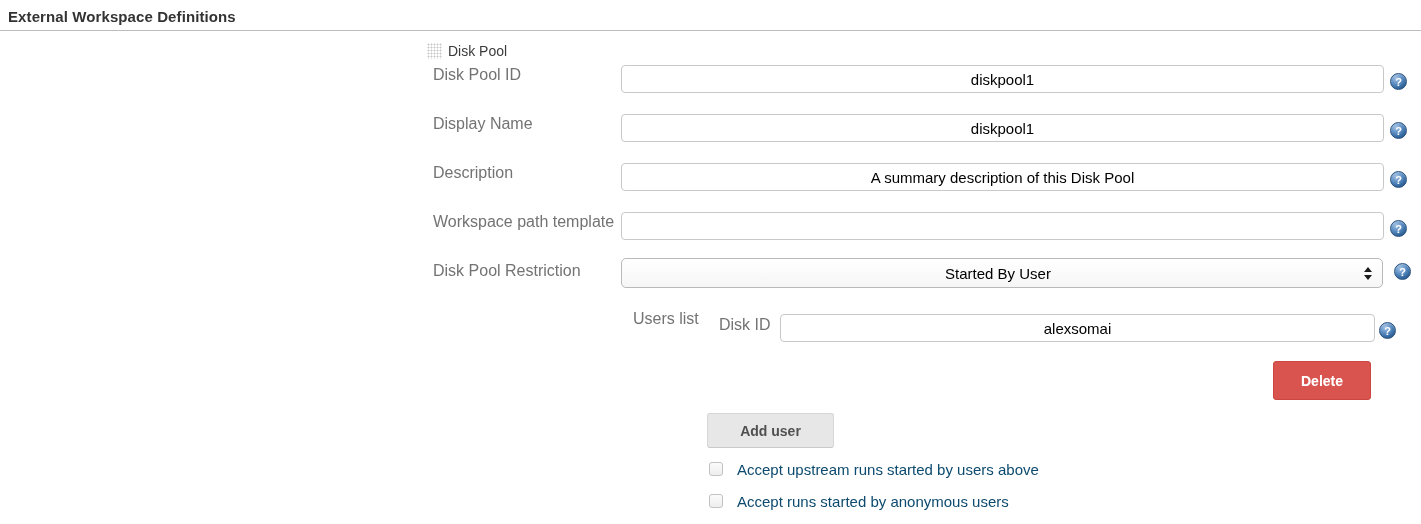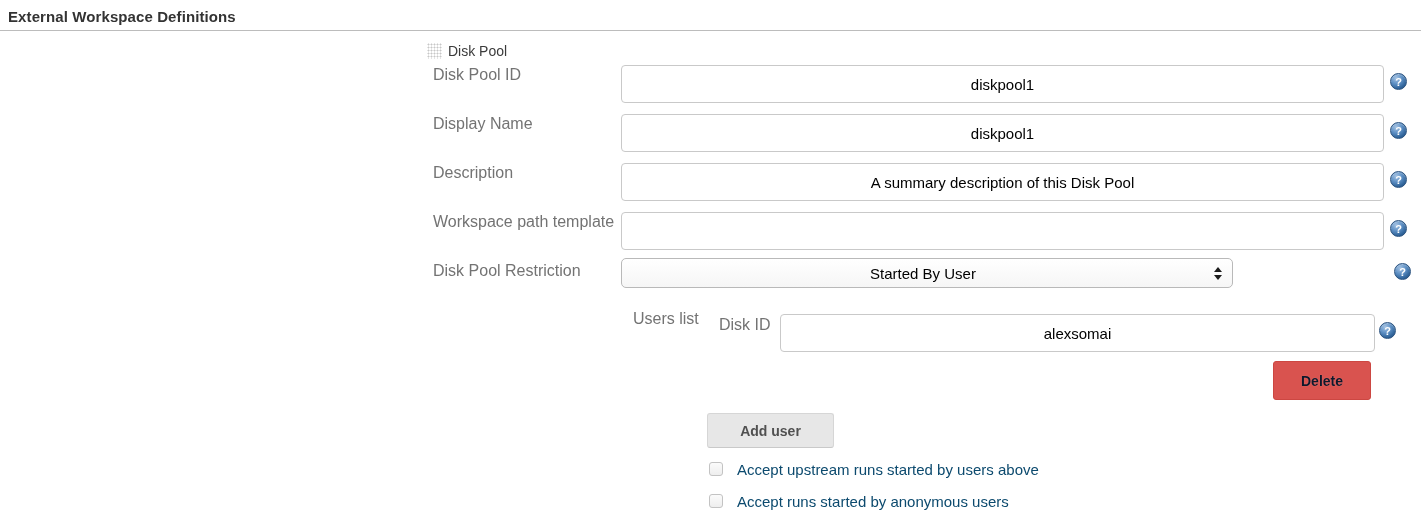--- a/index.html
+++ b/index.html
@@ -26,21 +26,21 @@
     left: 427px; top: 43px; width: 15px; height: 16px;
     background-image: radial-gradient(circle, #c7c7c7 0.9px, transparent 1.1px);
     background-size: 3px 3px;
     cursor: move;
   }
   .block-label { left: 448px; top: 43px; font-size: 14px; color: #3b3b3b; }
 
   .field-label { font-size: 16px; color: #737373; white-space: nowrap; }
 
   .text-input {
-    height: 38px; border: 1px solid #c9c9c9; border-radius: 4px;
+    height: 28px; border: 1px solid #c9c9c9; border-radius: 4px;
     font-family: "Liberation Sans", sans-serif;
     font-size: 15px; color: #000; padding: 0 9px; background: #fff;
     outline: none;
   }
 
   .select-box {
     height: 30px; border: 1px solid #b9b9b9; border-radius: 5px;
     background: linear-gradient(#ffffff, #f6f6f6);
     display: flex; align-items: center;
     font-size: 15px; color: #000; padding: 0 10px; cursor: default;
@@ -67,21 +67,21 @@
     box-shadow: inset 0 1px 1px rgba(255,255,255,0.35);
     cursor: pointer;
   }
 
   .btn {
     border-radius: 3px; font-family: "Liberation Sans", sans-serif;
     font-size: 14px; font-weight: bold; cursor: pointer;
     display: flex; align-items: center; justify-content: center;
   }
   .btn-danger {
-    background: #d9534f; border: 1px solid #cc4742; color: #0f172a;
+    background: #d9534f; border: 1px solid #cc4742; color: #ffffff;
     text-shadow: 0 0 1px rgba(255,255,255,0.3);
   }
   .btn-default {
     background: #e7e7e7; border: 1px solid #d6d6d6; border-bottom-color: #c9c9c9;
     color: #505050;
   }
 
   .checkbox {
     width: 14px; height: 14px; border-radius: 3px;
     border: 1px solid #c3c3c3;
@@ -117,21 +117,21 @@
     <span>?</span>
   </div>
 
 <div class="abs field-label" style="left:433px; top:213px;">Workspace path template</div>
 <input class="abs text-input" style="left: 621px; top: 212px; width: 763px;" type="text" value="">
 <div class="abs help-icon" style="left:1390px; top:220px;">
     <span>?</span>
   </div>
 
 <div class="abs field-label" style="left:433px; top:262px;">Disk Pool Restriction</div>
-<div class="abs select-box" style="left:621px; top:258px; width:612px;">
+<div class="abs select-box" style="left:621px; top:258px; width:762px;">
   <span class="sel-text">Started By User</span>
   <span class="spinner-arrows">
       <i class="up"></i>
       <i class="down"></i>
     </span>
 </div>
 <div class="abs help-icon" style="left:1394px; top:263px;">
     <span>?</span>
   </div>
 

